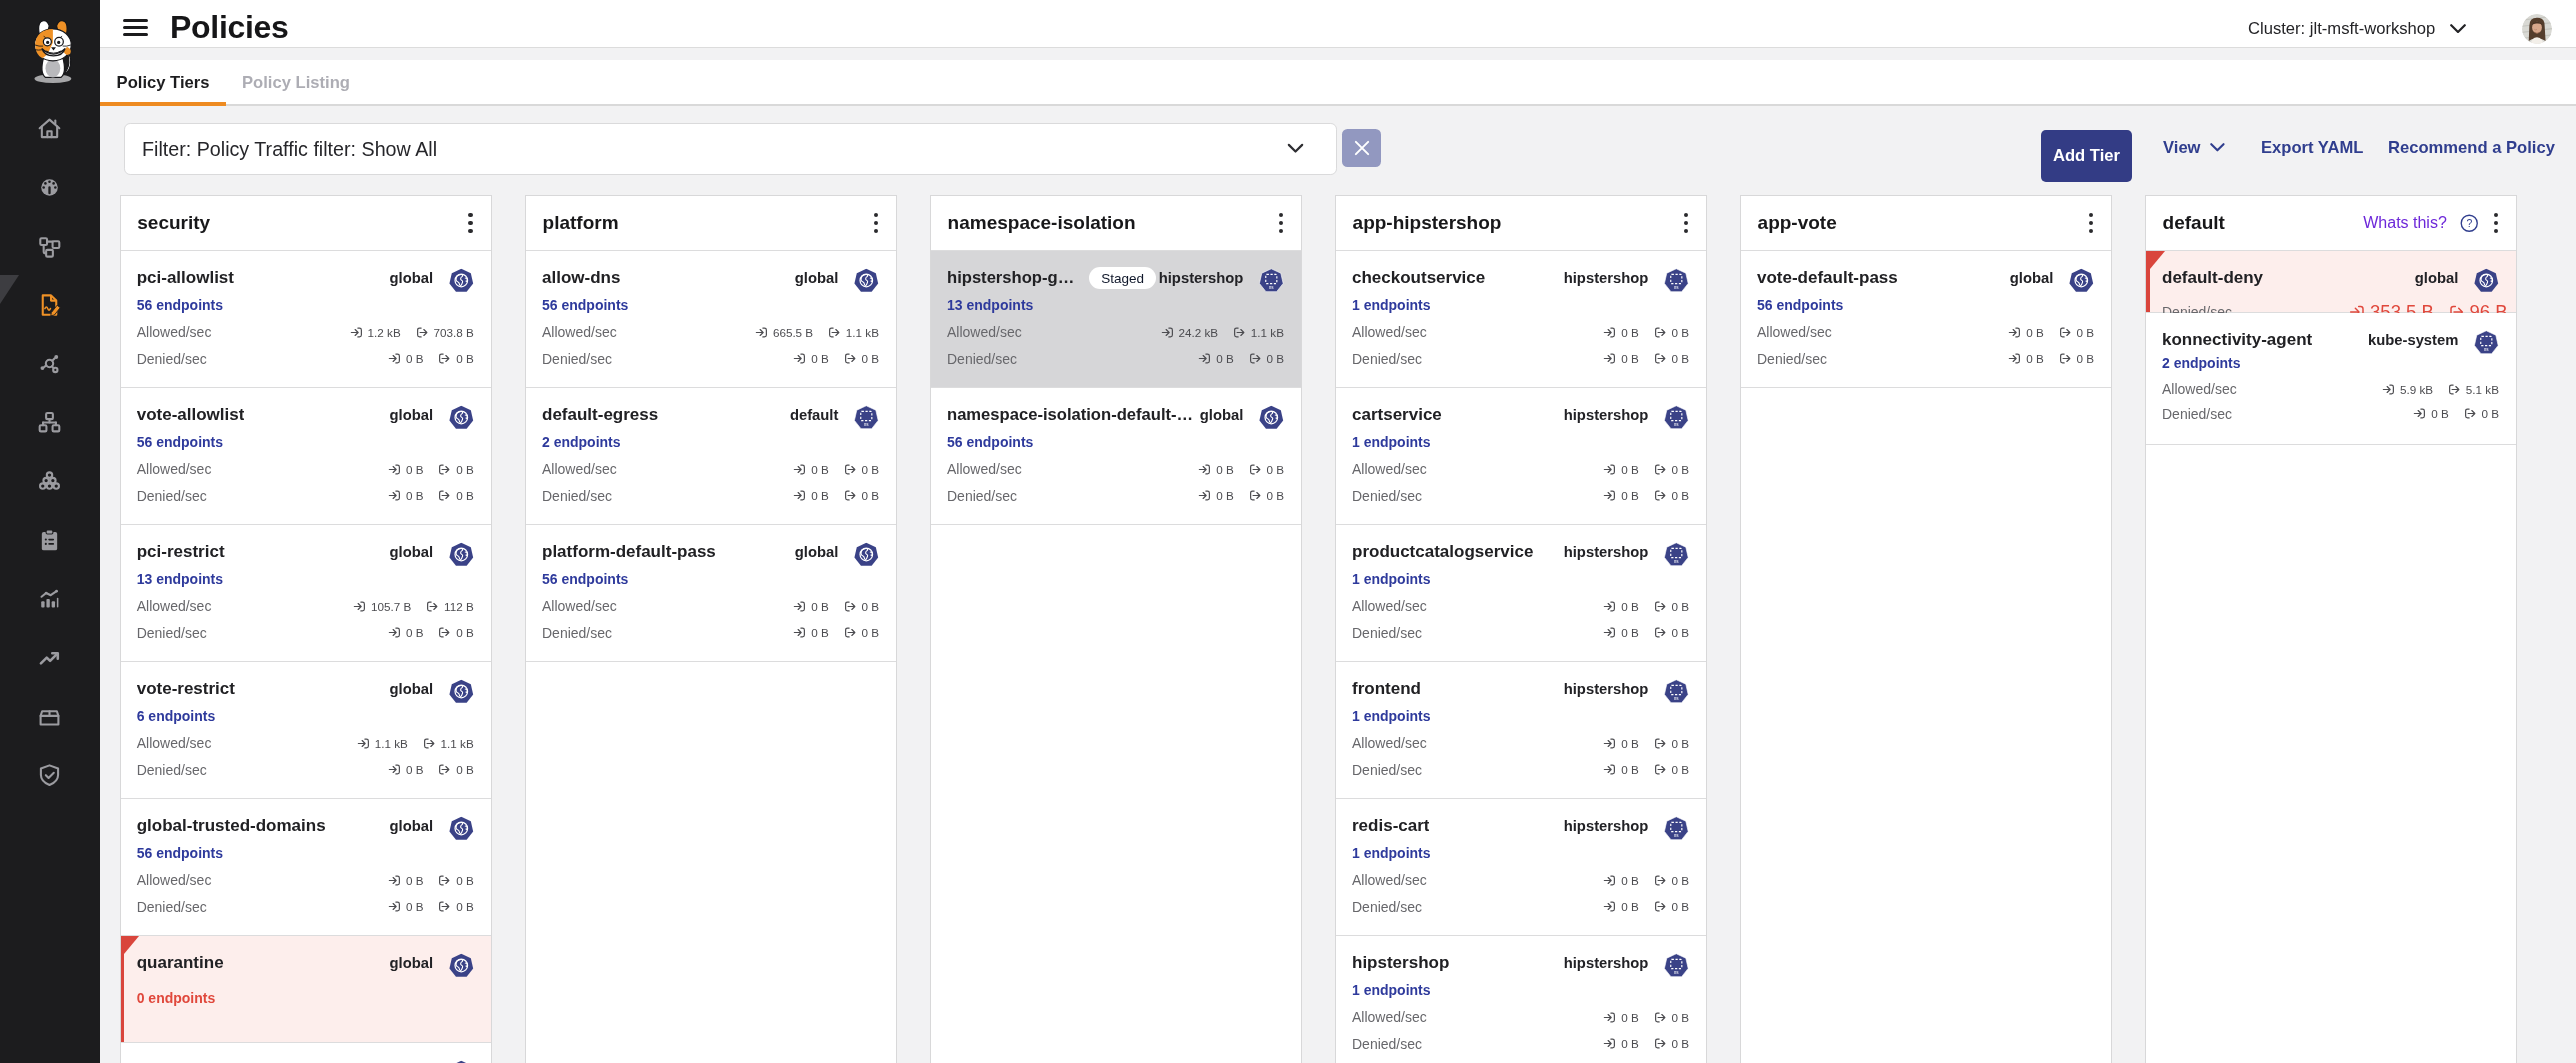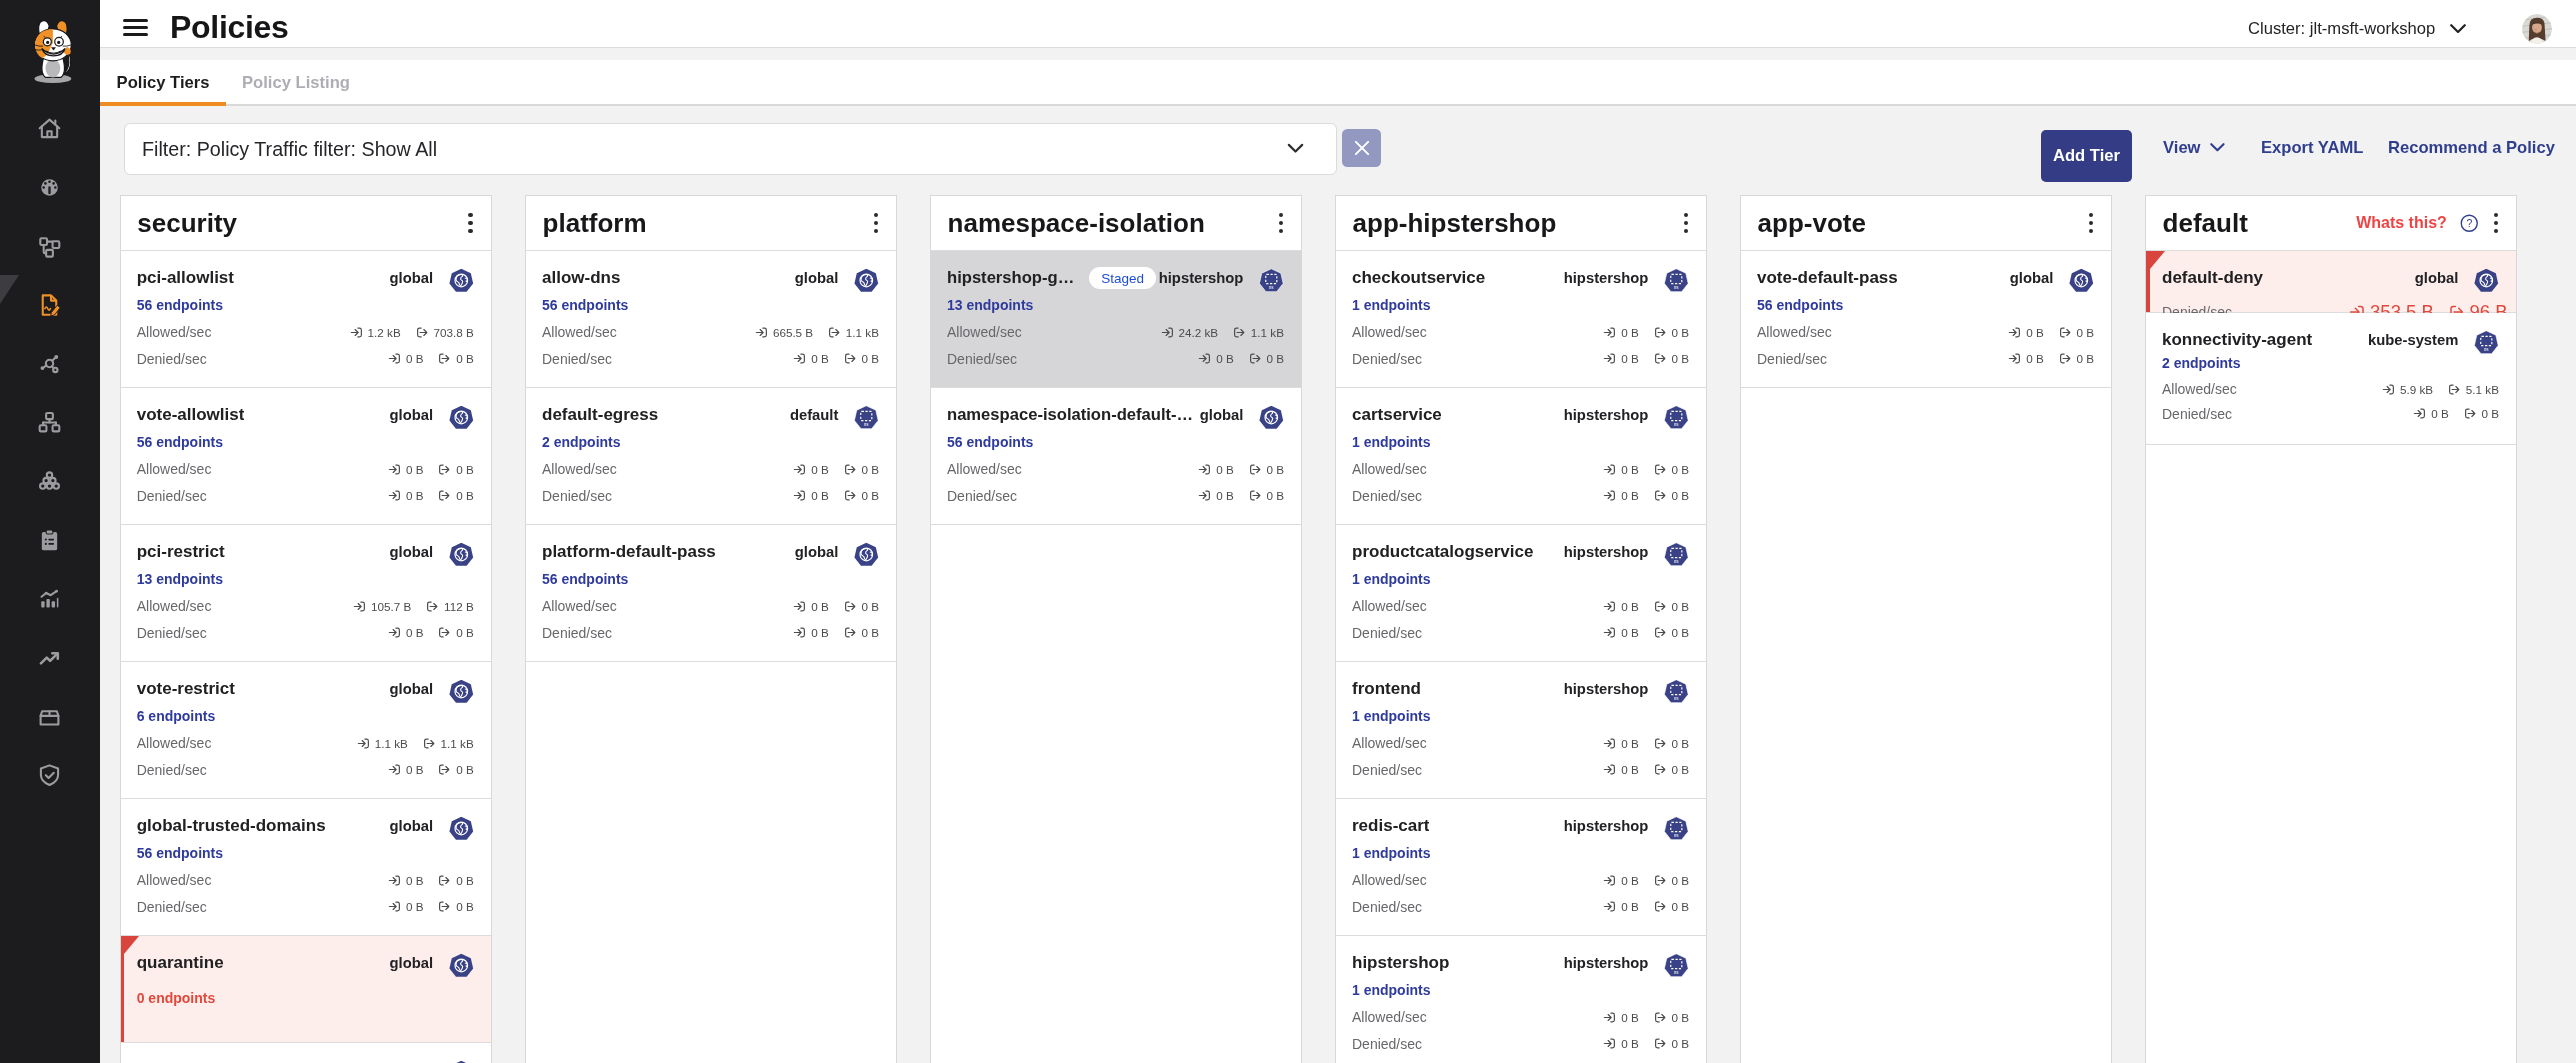--- a/index.html
+++ b/index.html
@@ -20,42 +20,42 @@
 .tab2 { left:126px; width:140px; color:#adadb4; }
 .main { position:absolute; left:100px; top:106px; right:0; bottom:0; background:#f2f2f3; overflow:hidden; }
 .filter { position:absolute; left:24px; top:16.6px; width:1213px; height:52px; background:#fff; border:1.2px solid #dadadb; border-radius:6.2px; line-height:50px; font-size:19.7px; color:#26262a; padding-left:17px; }
 .fchev { position:absolute; left:1187px; top:37px; }
 .xbtn { position:absolute; left:1242px; top:23.4px; width:39px; height:38px; background:#9298c0; border-radius:5.5px; display:flex; align-items:center; justify-content:center; }
 .addtier { position:absolute; left:1941px; top:24px; width:91px; height:52px; background:#333c85; border-radius:4.9px; color:#fff; font-size:16.6px; font-weight:600; display:flex; align-items:center; justify-content:center; }
 .tlink { position:absolute; top:24px; height:36px; display:flex; align-items:center; gap:9.9px; font-size:16.6px; font-weight:600; color:#303e8e; white-space:nowrap; }
 .board { position:absolute; left:0px; top:89px; right:0; height:924px; }
 .tier { position:absolute; top:0; width:372px; height:917px; background:#fff; border:1.2px solid #d8d8d9; overflow:hidden; }
 .thead { height:55px; border-bottom:1.2px solid #dcdcdd; display:flex; align-items:center; padding:0 17px 0 16.6px; }
-.ttitle { font-size:26px; font-weight:700; color:#18181a; }
+.ttitle { font-size:19px; font-weight:700; color:#18181a; }
 .thr { margin-left:auto; display:flex; align-items:center; gap:13.5px; }
-.whats { font-size:16px; font-weight:700; color:#ef4444; }
+.whats { font-size:16px; font-weight:400; color:#6d28d9; }
 .qi { width:18.5px; height:18.5px; }
 .kebab { display:flex; flex-direction:column; gap:3.7px; padding:3.7px 1.2px; }
 .kebab i { width:4.3px; height:4.3px; border-radius:50%; background:#2a2a2d; }
 .card { position:relative; height:137px; border-bottom:1.2px solid #dcdcdd; padding:12.3px 17px 0 16px; background:#fff; }
 .card.selected { background:#d6d6d8; }
 .card.alert { background:#fdeeec; }
 .card.alert::before { content:''; position:absolute; left:0; top:0; bottom:0; width:3.7px; background:#d9453c; }
 .card.alert::after { content:''; position:absolute; left:3.7px; top:0; width:0; height:0; border-top:18.5px solid #d9453c; border-right:15.4px solid transparent; }
 .card.quar { height:107px; }
 .card.quar .endpoints { margin-top:11.7px; }
 .card.alert-deny .metric { margin-top:10.5px; }
 .card.kon { height:132px; }
 .card.kon .endpoints { margin-top:0; }
 .card.kon .metric { margin-top:9.9px; }
 .card.kon .metric + .metric { margin-top:7.4px; }
 .card.alert-deny { height:62px; }
 .row1 { display:flex; align-items:center; height:29.6px; }
 .ctitle { font-size:17px; font-weight:700; color:#212124; white-space:nowrap; overflow:hidden; text-overflow:ellipsis; }
-.pill { margin-left:8.6px; height:22px; padding:0 12.3px; background:#fff; border-radius:11px; font-size:13.5px; color:#1d4ed8; display:flex; align-items:center; flex:none; }
+.pill { margin-left:8.6px; height:22px; padding:0 12.3px; background:#fff; border-radius:11px; font-size:13.5px; color:#0f172a; display:flex; align-items:center; flex:none; }
 .nsbadge { margin-left:auto; display:flex; align-items:center; gap:16px; padding-left:2.5px; flex:none; }
 .nslabel { font-size:14.8px; font-weight:700; color:#222226; white-space:nowrap; }
 .nsicon { width:24.6px; height:24.6px; transform:translateY(2.5px); }
 .endpoints { margin-top:3.7px; font-size:14px; line-height:16px; color:#2e3a9c;font-weight:bold; }
 .endpoints.epred { color:#e0483c; }
 .metric { display:flex; align-items:center; margin-top:11px; height:17px; }
 .metric + .metric { margin-top:9.9px; }
 .mlabel { font-size:14px; color:#67676b; }
 .vals { margin-left:auto; display:flex; align-items:center; font-size:11.7px; color:#4c4c50; }
 .mi { width:13px; height:13px; stroke:#4c4c50; fill:none; stroke-width:2.2; margin-right:4.9px; }

